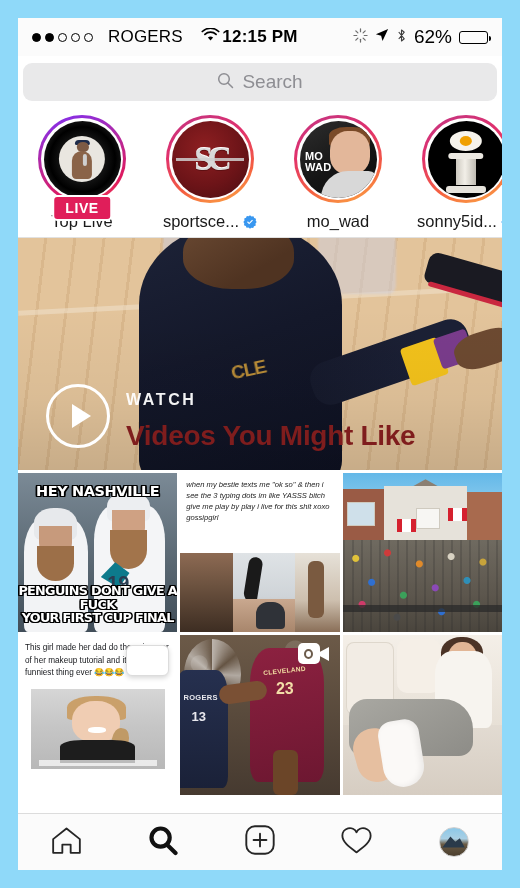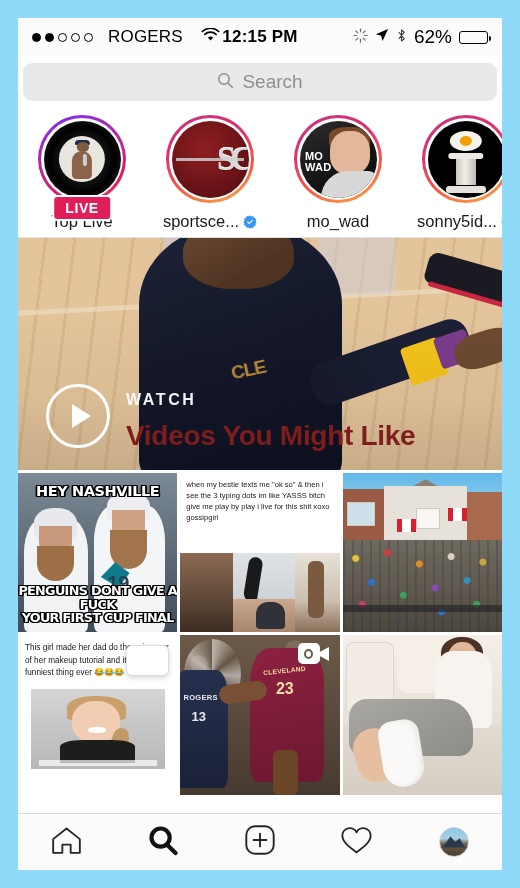--- a/index.html
+++ b/index.html
@@ -78,21 +78,21 @@
   }
   .av1 .head{position:absolute;left:38%;top:14%;width:26%;height:20%;border-radius:50% 50% 45% 45%;background:#7d5a44;}
   .av1 .cap{position:absolute;left:34%;top:9%;width:34%;height:11%;border-radius:7px 7px 2px 2px;background:#1d2b4a;}
   .av1 .body{position:absolute;left:28%;top:33%;width:44%;height:60%;border-radius:14px 14px 6px 6px;background:#8a6348;}
   .av1 .mic{position:absolute;left:52%;top:38%;width:9%;height:26%;border-radius:4px;background:#cfcfcf;}
 
   
   .av2{background:radial-gradient(circle at 42% 36%,#8e1f21 0%,#6d1418 55%,#4a0d11 100%);}
   .av2 .sc{
     position:absolute;left:0;right:0;top:50%;transform:translateY(-50%);
-    text-align:right;font-family:"Liberation Serif",serif;font-weight:700;
+    text-align:center;font-family:"Liberation Serif",serif;font-weight:700;
     font-size:34px;color:#d9d9d9;letter-spacing:-6px;
     text-shadow:0 1px 0 #5d1013,0 -1px 0 #fff;
   }
   .av2 .bar{position:absolute;left:6%;right:6%;top:49%;height:3px;background:#cfcfcf;opacity:.85;}
 
   
   .av3{background:linear-gradient(150deg,#2e2e2e 0%,#151515 55%,#0b0b0b 100%);}
   .av3 .face{position:absolute;right:8%;top:14%;width:52%;height:56%;border-radius:44% 44% 40% 40%;background:#e3b79a;}
   .av3 .hair{position:absolute;right:8%;top:8%;width:54%;height:26%;border-radius:42% 42% 18% 18%;background:#7a4a28;}
   .av3 .shirt{position:absolute;right:-2%;bottom:0;width:74%;height:34%;border-radius:28px 10px 0 0;background:#d8d8d8;}
@@ -199,20 +199,21 @@
                 -1.4px -1.4px #000,1.4px -1.4px #000,-1.4px 1.4px #000,1.4px 1.4px #000;
   }
   .memetop{top:7%;font-size:14.5px;letter-spacing:-.4px;}
   .memebot{bottom:5%;font-size:12.8px;letter-spacing:-.7px;}
 
   
   .c2{background:#fff;}
   .c2 .txt{
     padding:6px 6px 0;font-size:7.6px;line-height:1.46;color:#1b1b1b;
     font-family:"Liberation Sans",sans-serif;
+    font-style:italic;
   }
   .c2 .pic{position:absolute;left:0;right:0;bottom:0;height:50%;display:flex;}
   .c2 .pic .a{flex:1.05;background:linear-gradient(180deg,#8d6a53 0%,#6d5340 40%,#3d2d22 100%);}
   .c2 .pic .b{flex:1.25;background:linear-gradient(180deg,#dfe3e6 0%,#cfd4d8 55%,#b6a08e 100%);position:relative;}
   .c2 .pic .b .leg{position:absolute;left:22%;top:6%;width:22%;height:58%;background:#1a1a1a;border-radius:10px 10px 2px 14px;transform:rotate(9deg);}
   .c2 .pic .b .sofa{position:absolute;left:0;right:0;bottom:0;height:42%;background:linear-gradient(180deg,#c9a88f,#a8866c);}
   .c2 .pic .b .pers{position:absolute;left:38%;bottom:4%;width:46%;height:34%;background:#2f3238;border-radius:12px 12px 4px 4px;}
   .c2 .pic .c{flex:.9;background:linear-gradient(180deg,#e6e1d8 0%,#cdbfae 60%,#8a6f58 100%);position:relative;}
   .c2 .pic .c .obj{position:absolute;left:30%;top:10%;width:36%;height:72%;background:#7a5a40;border-radius:6px;}
 

